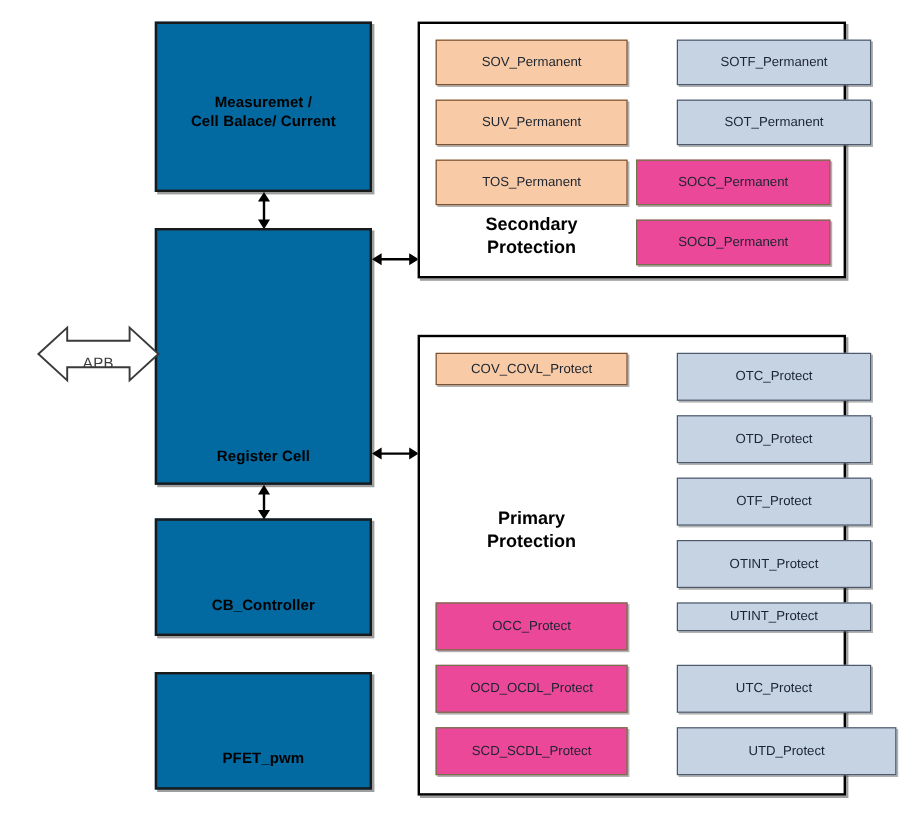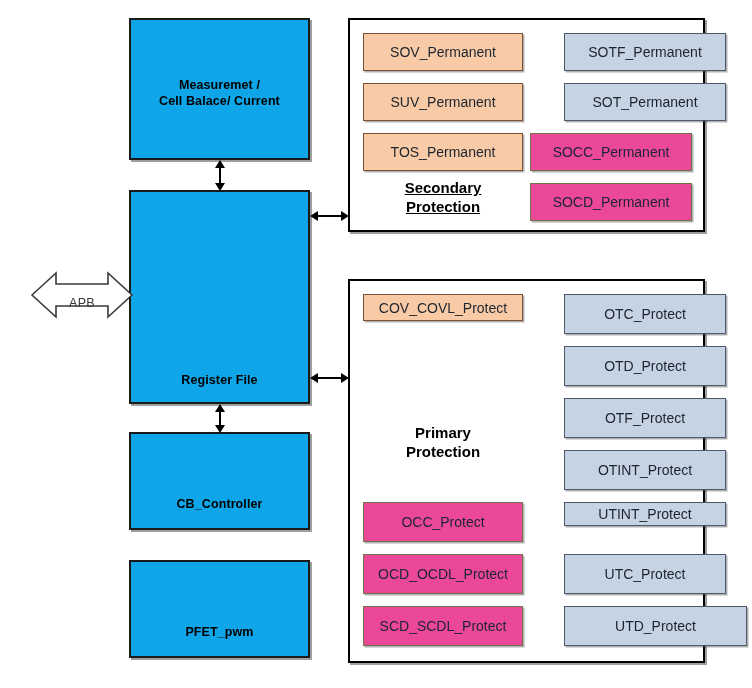--- a/index.html
+++ b/index.html
@@ -12,21 +12,21 @@
     width: 752px;
     height: 688px;
     background: #ffffff;
     font-family: "Liberation Sans", sans-serif;
     overflow: hidden;
   }
 
   
   .lblock {
     position: absolute;
-    background: #0ea5e9;
+    background: #0369a1;
     border: 2px solid #1a1a1a;
     box-sizing: border-box;
     box-shadow: 2px 2px 0 rgba(40,40,40,0.45);
   }
   .lblock .ltext {
     position: absolute;
     left: 0;
     width: 100%;
     text-align: center;
     font-size: 12.5px;
@@ -55,21 +55,21 @@
 
   
   .cell {
     position: absolute;
     box-sizing: border-box;
     border-width: 1.5px;
     border-style: solid;
     display: flex;
     align-items: center;
     justify-content: center;
-    font-size: 14px;
+    font-size: 11px;
     color: #1b2430;
     box-shadow: 1.5px 1.5px 0 rgba(60,60,60,0.40);
     white-space: nowrap;
   }
   .cell.orange { background: #f8cba6; border-color: #7a5233; }
   .cell.blue   { background: #c6d3e3; border-color: #4e5a6b; margin-left: 34px; }
   .cell.green  { background: #ec4899; border-color: #6e7546; }
 
   
   .arrow-svg {
@@ -88,21 +88,21 @@
 <body>
 
 <div id="canvas">
 
   <div class="lblock" style="left:129px; top:18px; width:181px; height:142px;">
     <div class="ltext" style="top:57px;">Measuremet /</div>
     <div class="ltext" style="top:73px;">Cell Balace/ Current</div>
   </div>
 
   <div class="lblock" style="left:129px; top:190px; width:181px; height:214px;">
-    <div class="ltext" style="top:180px;">Register File</div>
+    <div class="ltext" style="top:180px;">Register Cell</div>
   </div>
 
   <div class="lblock" style="left:129px; top:432px; width:181px; height:98px;">
     <div class="ltext" style="top:62px;">CB_Controller</div>
   </div>
 
   <div class="lblock" style="left:129px; top:560px; width:181px; height:98px;">
     <div class="ltext" style="top:62px;">PFET_pwm</div>
   </div>
 
@@ -134,21 +134,21 @@
     <polygon points="0,8 8,3 8,13" fill="#000"></polygon>
     <polygon points="39,8 31,3 31,13" fill="#000"></polygon>
   </svg>
 
   <div class="group" style="left:348px; top:18px; width:357px; height:214px;">
 
     <div class="cell orange" style="left:13px; top:13px; width:160px; height:38px;">SOV_Permanent</div>
     <div class="cell orange" style="left:13px; top:63px; width:160px; height:38px;">SUV_Permanent</div>
     <div class="cell orange" style="left:13px; top:113px; width:160px; height:38px;">TOS_Permanent</div>
 
-    <div class="group-label" style="left:13px; top:158px; width:160px;text-decoration:underline;">
+    <div class="group-label" style="left:13px; top:158px; width:160px;">
       <span>Secondary</span><br>
       <span>Protection</span>
     </div>
 
     <div class="cell blue" style="left:180px; top:13px; width:162px; height:38px;">SOTF_Permanent</div>
     <div class="cell blue" style="left:180px; top:63px; width:162px; height:38px;">SOT_Permanent</div>
     <div class="cell green" style="left:180px; top:113px; width:162px; height:38px;">SOCC_Permanent</div>
     <div class="cell green" style="left:180px; top:163px; width:162px; height:38px;">SOCD_Permanent</div>
   </div>
 

